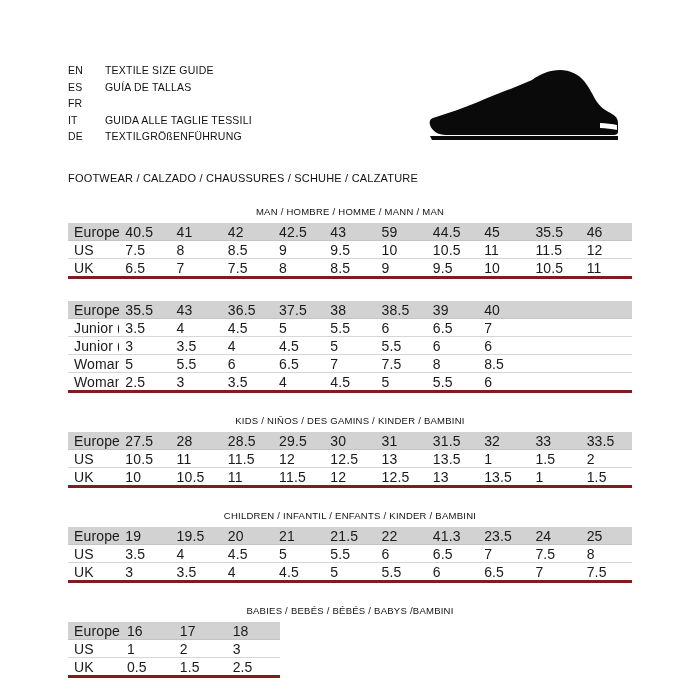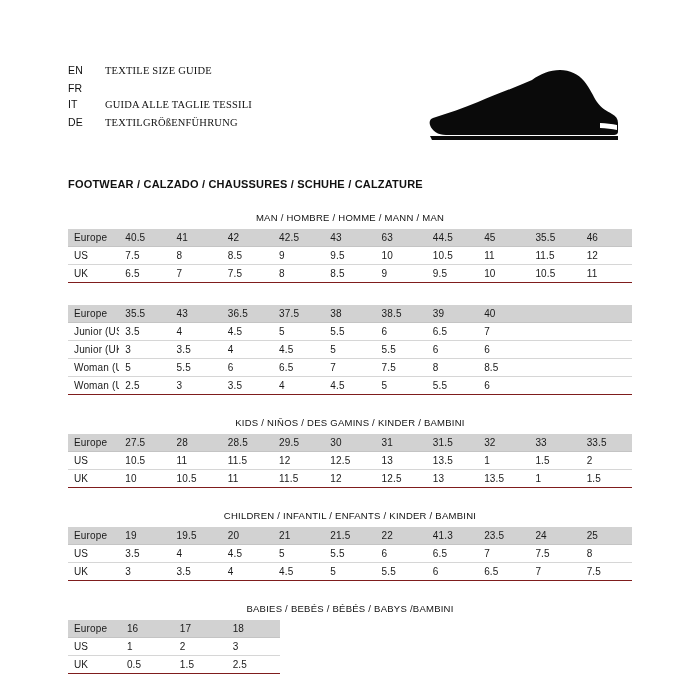--- a/index.html
+++ b/index.html
@@ -38,93 +38,95 @@
     letter-spacing: 0.2px;
     line-height: 16.6px;
     color: #111;
   }
   .lang-code {
     width: 37px;
     flex: 0 0 37px;
   }
   .lang-title {
     white-space: nowrap;
-    font-family: Liberation Serif, serif;
   }
 
   .shoe-wrap {
     width: 190px;
     height: 86px;
     position: relative;
     margin-right: 14px;
     margin-top: 6px;
   }
   .shoe-wrap svg {
     display: block;
   }
 
   .section-title {
     font-size: 11px;
     letter-spacing: 0.2px;
-    margin-top: 24px;
+    margin-top: 18px;
     color: #111;
-    font-weight: bold;
   }
 
   
   .group {
     margin-top: 22px;
   }
   .group-label {
     font-size: 9.5px;
     letter-spacing: 0.25px;
     color: #111;
     margin-bottom: 6px;
     text-align: center;
   }
   table.size {
     border-collapse: collapse;
     width: 100%;
     table-layout: fixed;
-    font-size: 10px;
+    font-size: 14px;
   }
   table.size td {
     height: 17px;
     padding: 0 0 0 6px;
     border-bottom: 1px solid #d6d6d6;
     color: #1a1a1a;
     letter-spacing: 0.15px;
     white-space: nowrap;
     overflow: hidden;
   }
   table.size tr.head td {
     background: #d2d2d2;
     border-bottom: 1px solid #c4c4c4;
   }
   table.size tr:last-child td {
-    border-bottom: 1px solid #7f1d1d;
+    border-bottom: 3px solid #7f1d1d;
   }
   td.label {
     text-align: left;
   }
   
   .group.babies table.size {
     width: 37.5%;
   }
 </style>
 </head>
 <body>
 
 <div class="page">
 
   <div class="header">
     <div class="langs">
       <div class="lang-row">
         <span class="lang-code">EN</span>
         <span class="lang-title">TEXTILE SIZE GUIDE</span>
+      </div>
+      <div class="lang-row">
+        <span class="lang-code">ES</span>
+        <span class="lang-title">GUÍA DE TALLAS</span>
       </div>
       <div class="lang-row">
         <span class="lang-code">FR</span>
       </div>
       <div class="lang-row">
         <span class="lang-code">IT</span>
         <span class="lang-title">GUIDA ALLE TAGLIE TESSILI</span>
       </div>
       <div class="lang-row">
         <span class="lang-code">DE</span>
@@ -147,21 +149,21 @@
     <div class="group-label">MAN / HOMBRE / HOMME / MANN / MAN</div>
     <table class="size">
       <tbody>
           <tr class="head">
         <td class="label">Europe</td>
         <td>40.5</td>
         <td>41</td>
         <td>42</td>
         <td>42.5</td>
         <td>43</td>
-        <td>63</td>
+        <td>59</td>
         <td>44.5</td>
         <td>45</td>
         <td>35.5</td>
         <td>46</td>
       </tr>
       <tr>
         <td class="label">US</td>
         <td>7.5</td>
         <td>8</td>
         <td>8.5</td>

